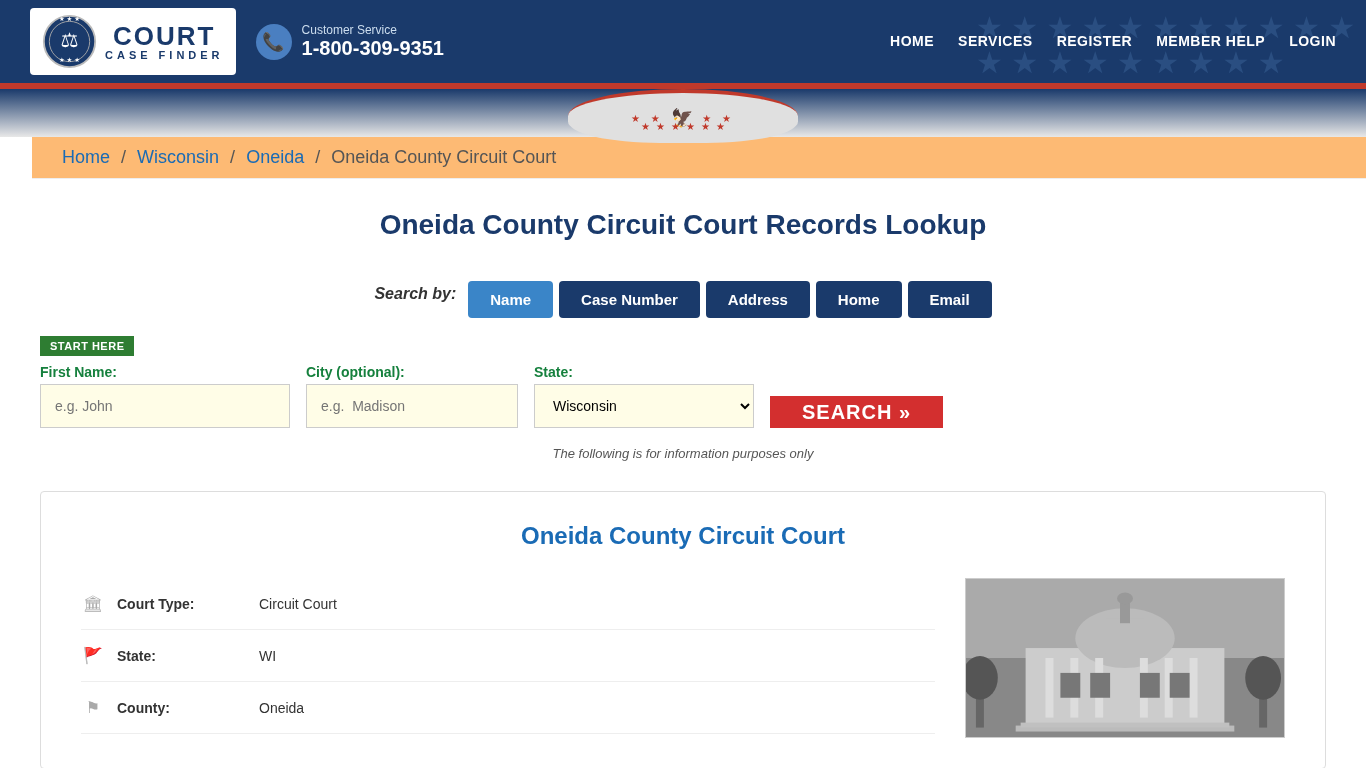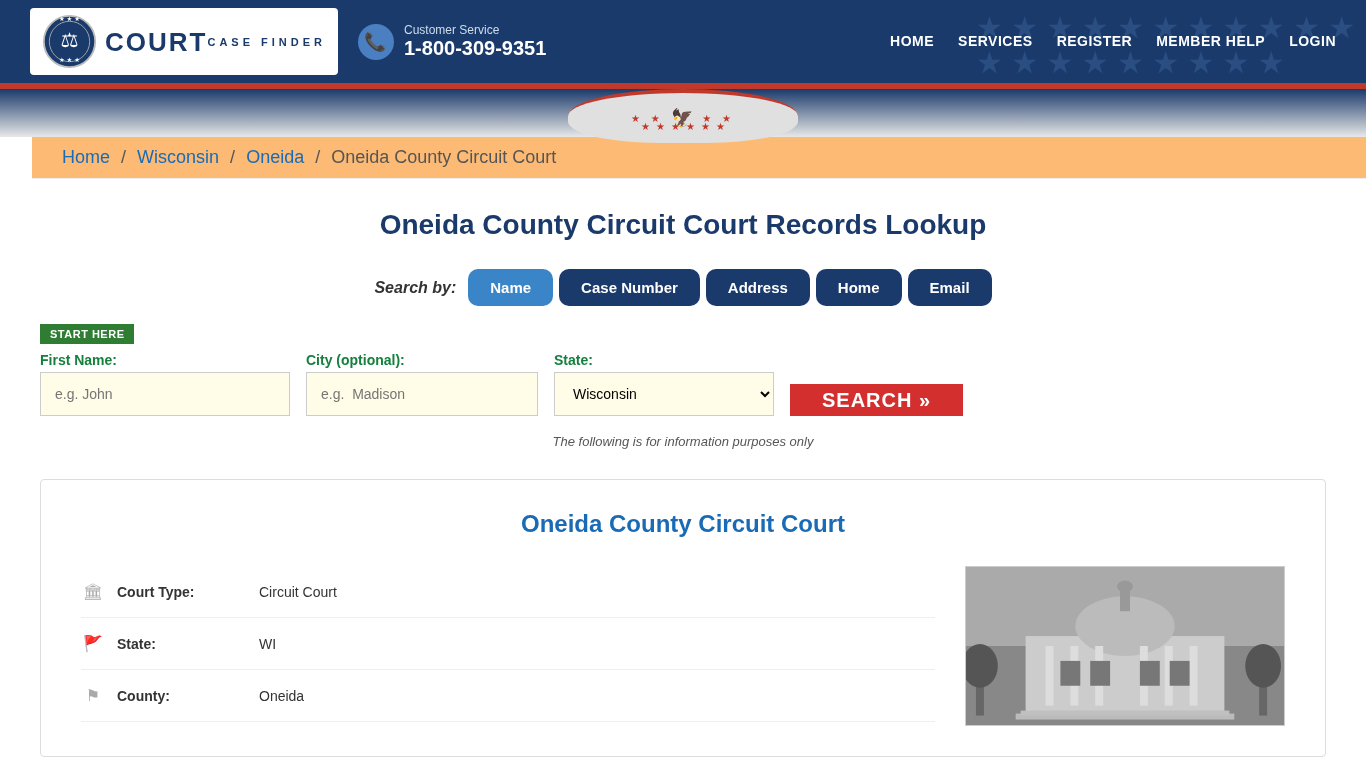--- a/index.html
+++ b/index.html
@@ -28,21 +28,21 @@
       display: flex;
       align-items: center;
       gap: 8px;
     }
     .logo-emblem {
       width: 55px;
       height: 55px;
     }
     .logo-text-box {
       display: flex;
-      flex-direction: row;
+      flex-direction: column;
       align-items: center;
       justify-content: space-between;
     }
     .logo-court {
       font-size: 26px;
       font-weight: 900;
       color: #1a3a6b;
       letter-spacing: 2px;
       line-height: 1;
     }
@@ -127,22 +127,23 @@
       font-size: 16px;
       color: #333;
       margin-right: 6px;
     }
     .tab-btn {
       padding: 10px 22px;
       font-size: 15px;
       font-weight: 600;
       cursor: pointer;
       border: none;
-      border-radius: 10px;
+      border-radius: 4px;
       color: #fff;
+      margin-top: 12px;
     }
     .tab-btn.active { background: #3a85c8; }
     .tab-btn.dark { background: #1a3a6b; }
 
     
     .form-area {
       position: relative;
     }
     .start-here-badge {
       display: inline-block;
@@ -172,21 +173,21 @@
     .form-field input, .form-field select {
       padding: 10px 14px;
       font-size: 14px;
       border: 1px solid #ccc;
       background: #fffde7;
       outline: none;
       height: 44px;
     }
     .field-firstname { width: 250px; margin-right: 16px; }
     .field-lastname { width: 250px; margin-right: 16px; }
-    .field-city { width: 232px; margin-right: 16px; }
+    .field-city { width: 212px; margin-right: 16px; }
     .field-state { width: 220px; margin-right: 16px; }
     .search-btn {
       background: #d32f2f;
       color: #fff;
       font-size: 20px;
       font-weight: 700;
       padding: 0 32px;
       height: 32px;
       border: none;
       cursor: pointer;

